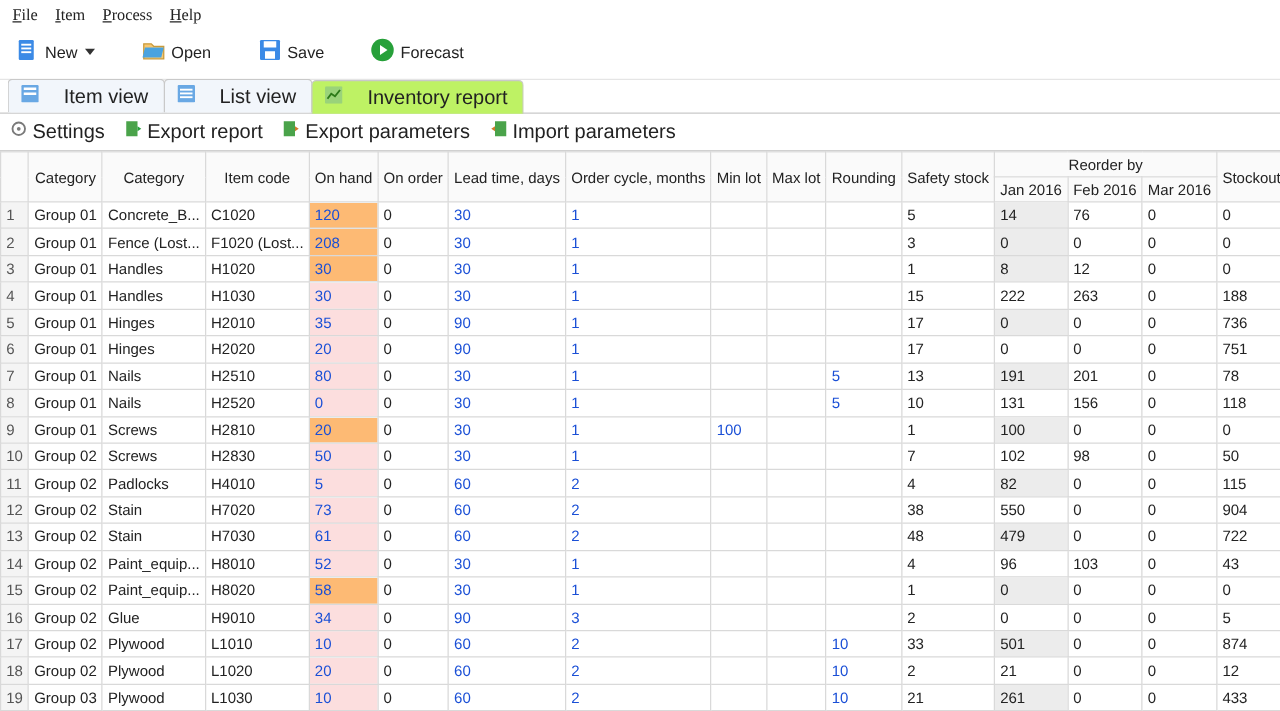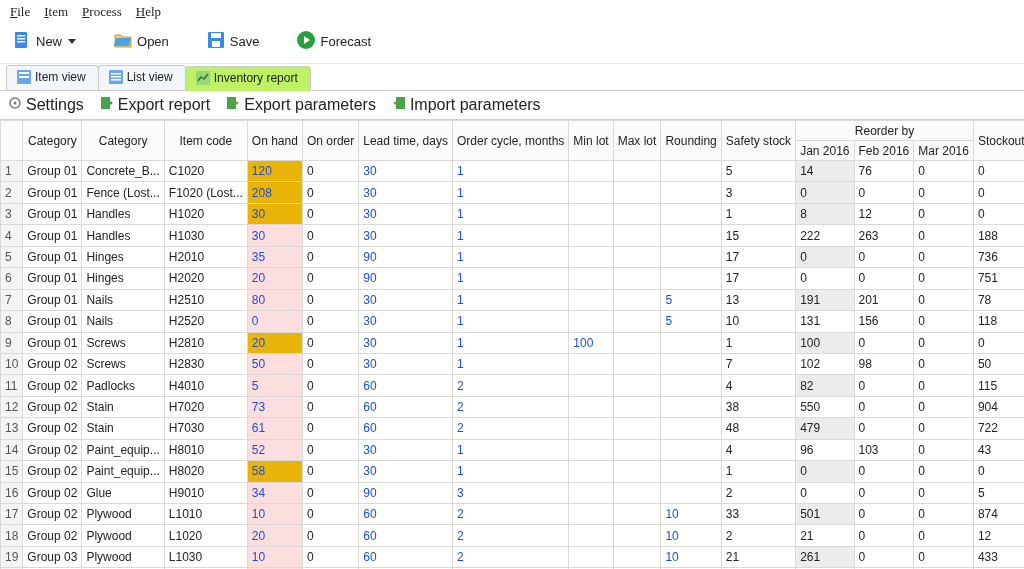--- a/index.html
+++ b/index.html
@@ -54,31 +54,31 @@
   .tabbar {
     display: flex;
     align-items: flex-end;
     padding-left: 6px;
     border-bottom: 1px solid #c9c9c9;
     height: 26px;
     gap: 0;
   }
   .tab {
     display: flex;
-    align-items: flex-start;
-    gap: 4px;
+    align-items: flex-end;
+    gap: 20px;
     padding: 4px 12px 3px 10px;
     border: 1px solid #c9c9c9;
     border-bottom: none;
     border-top-left-radius: 4px;
     border-top-right-radius: 4px;
     margin-right: -1px;
     background: #f2f6fb;
     position: relative;
-    font-size: 12px;
+    font-size: 16px;
   }
   .tab.active {
     background: #bef264;
     top: 1px;
     z-index: 2;
   }
   .tab svg { width: 14px; height: 14px; }
 
   
   .subtoolbar {
@@ -124,21 +124,21 @@
     text-align: center;
     vertical-align: middle;
   }
   .rownum {
     background: #f4f4f4;
     text-align: center;
     color: #555;
     width: 22px;
   }
   .num { color: #1a4fd6; }       
-  .green { background: #eab308; margin-top: 30px; }
+  .green { background: #fdba74; margin-top: 30px; }
   .pink  { background: #fcdede; }
   .gray  { background: #ececec; }
 </style>
 </head>
 <body>
 
 <div class="menubar">
   <span><u>F</u><span></span>ile</span>
   <span><u>I</u>tem</span>
   <span><u>P</u>rocess</span>

